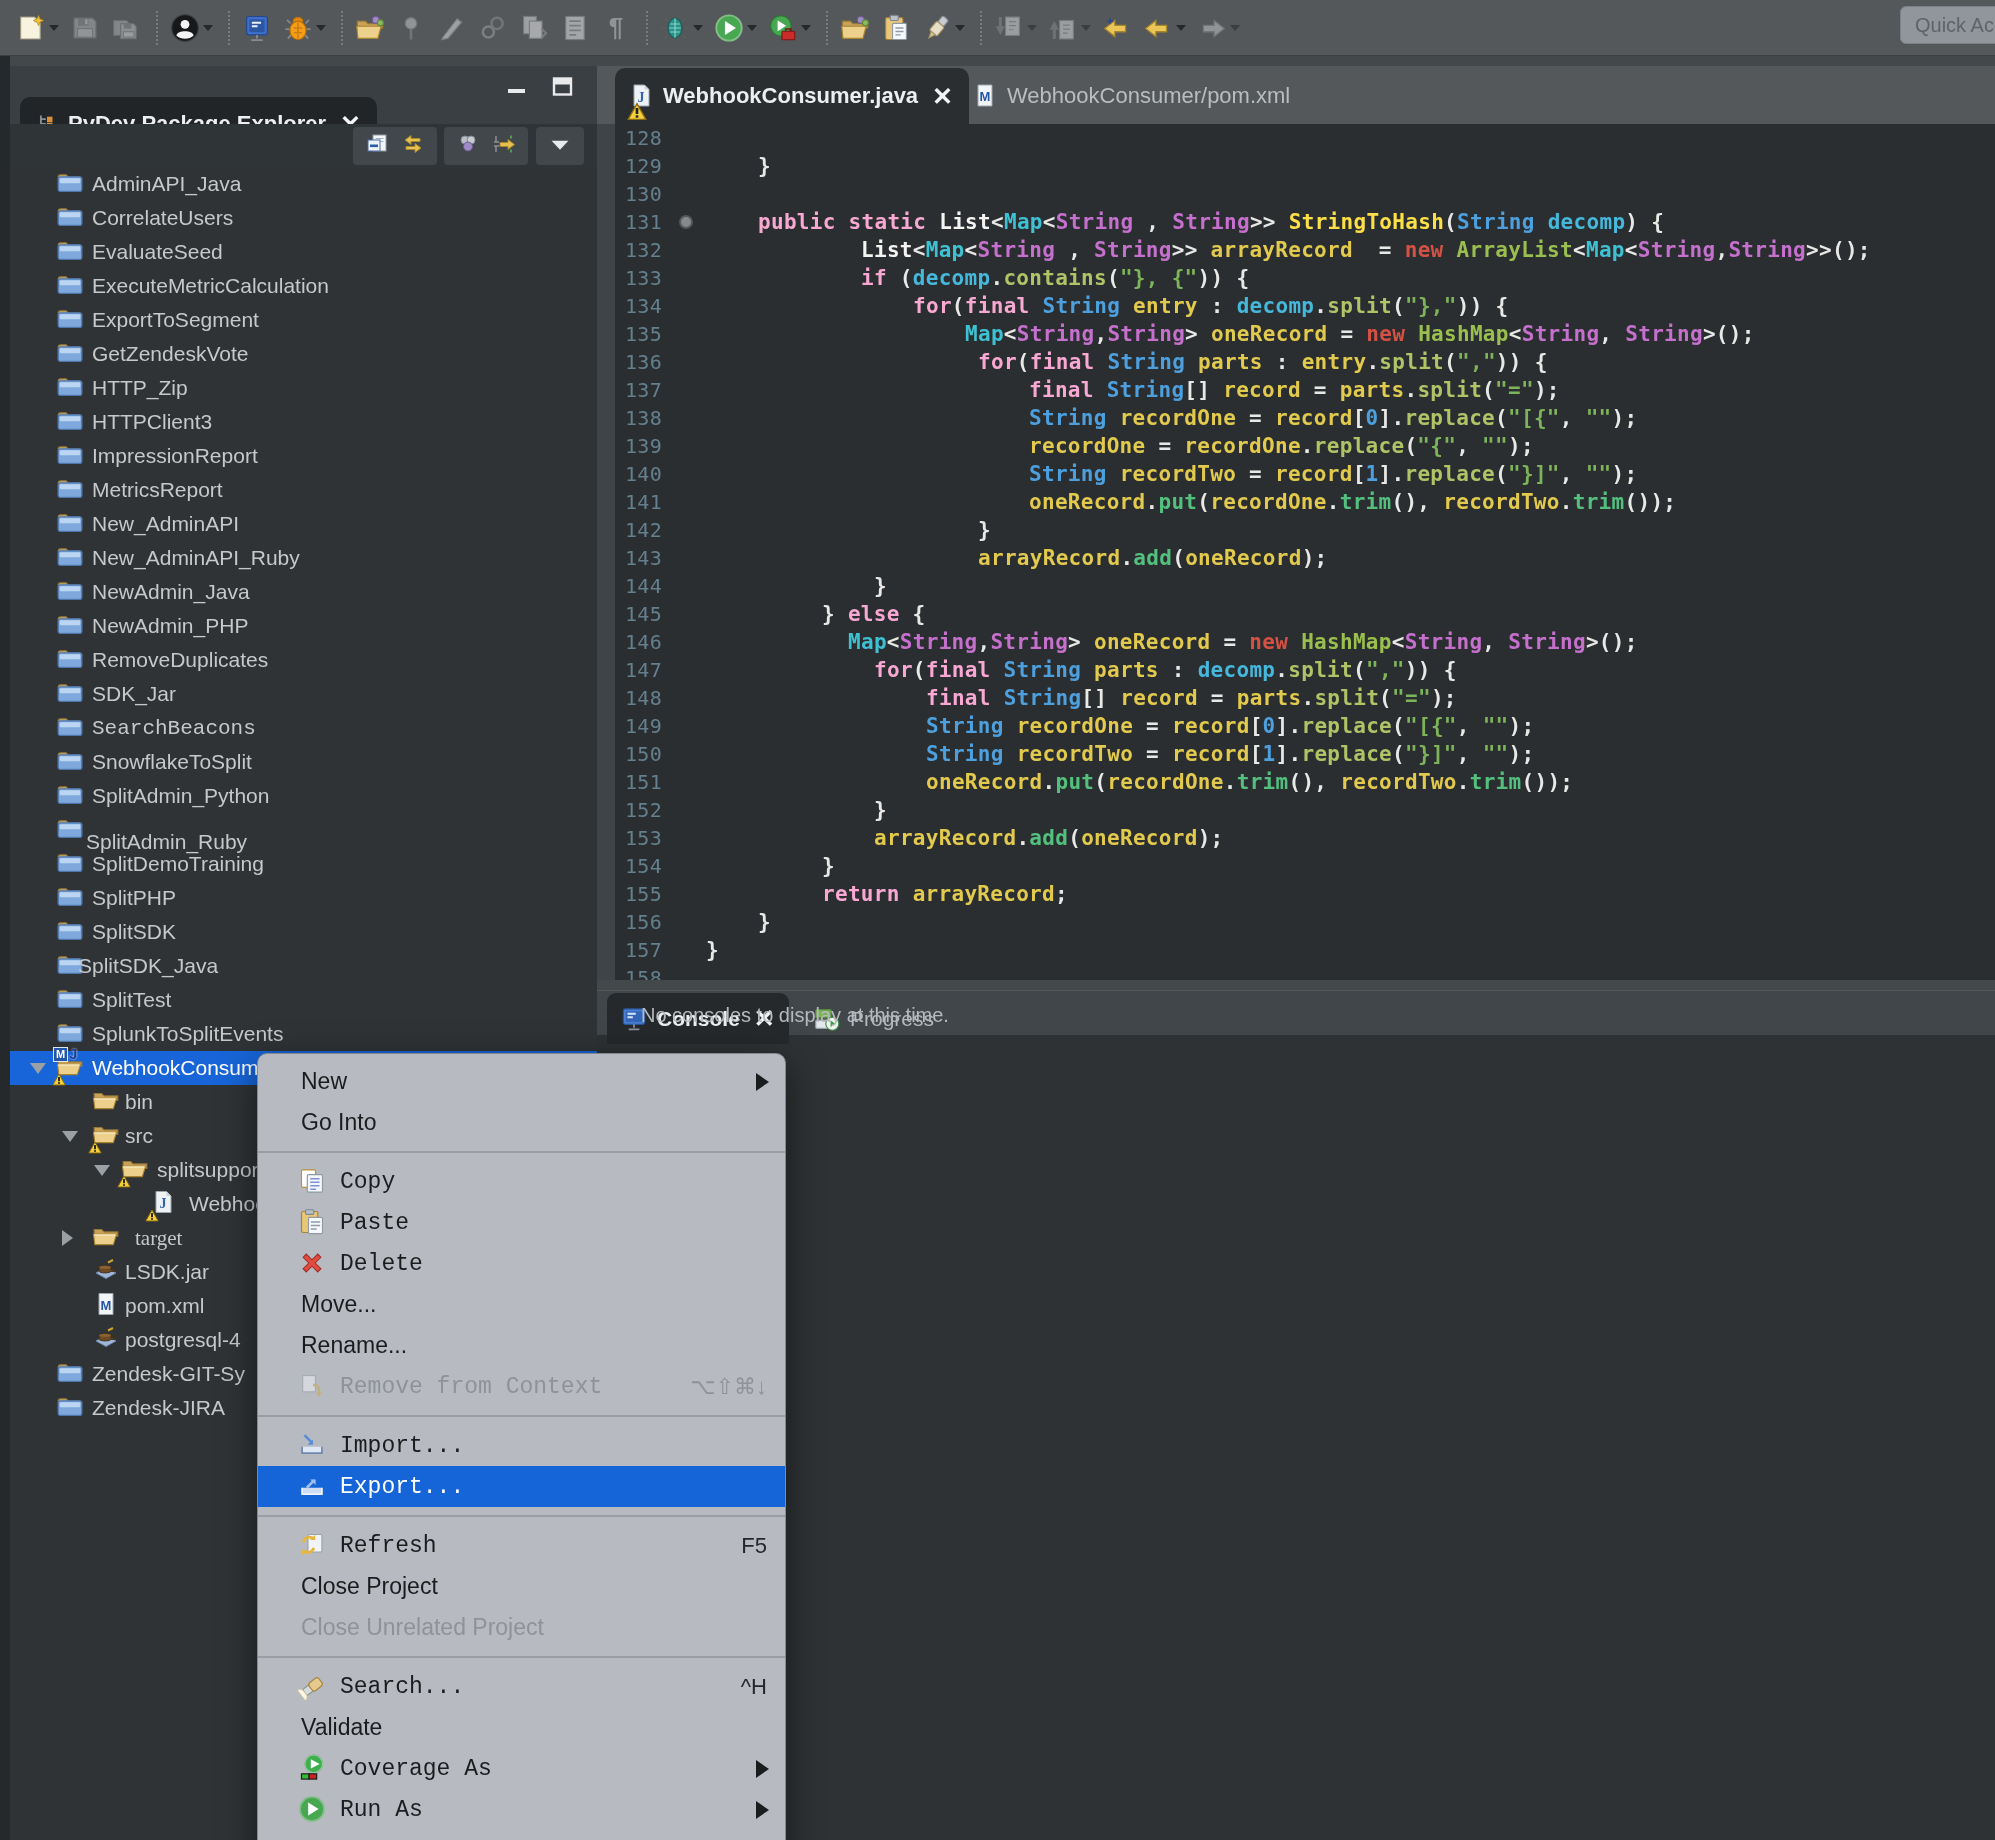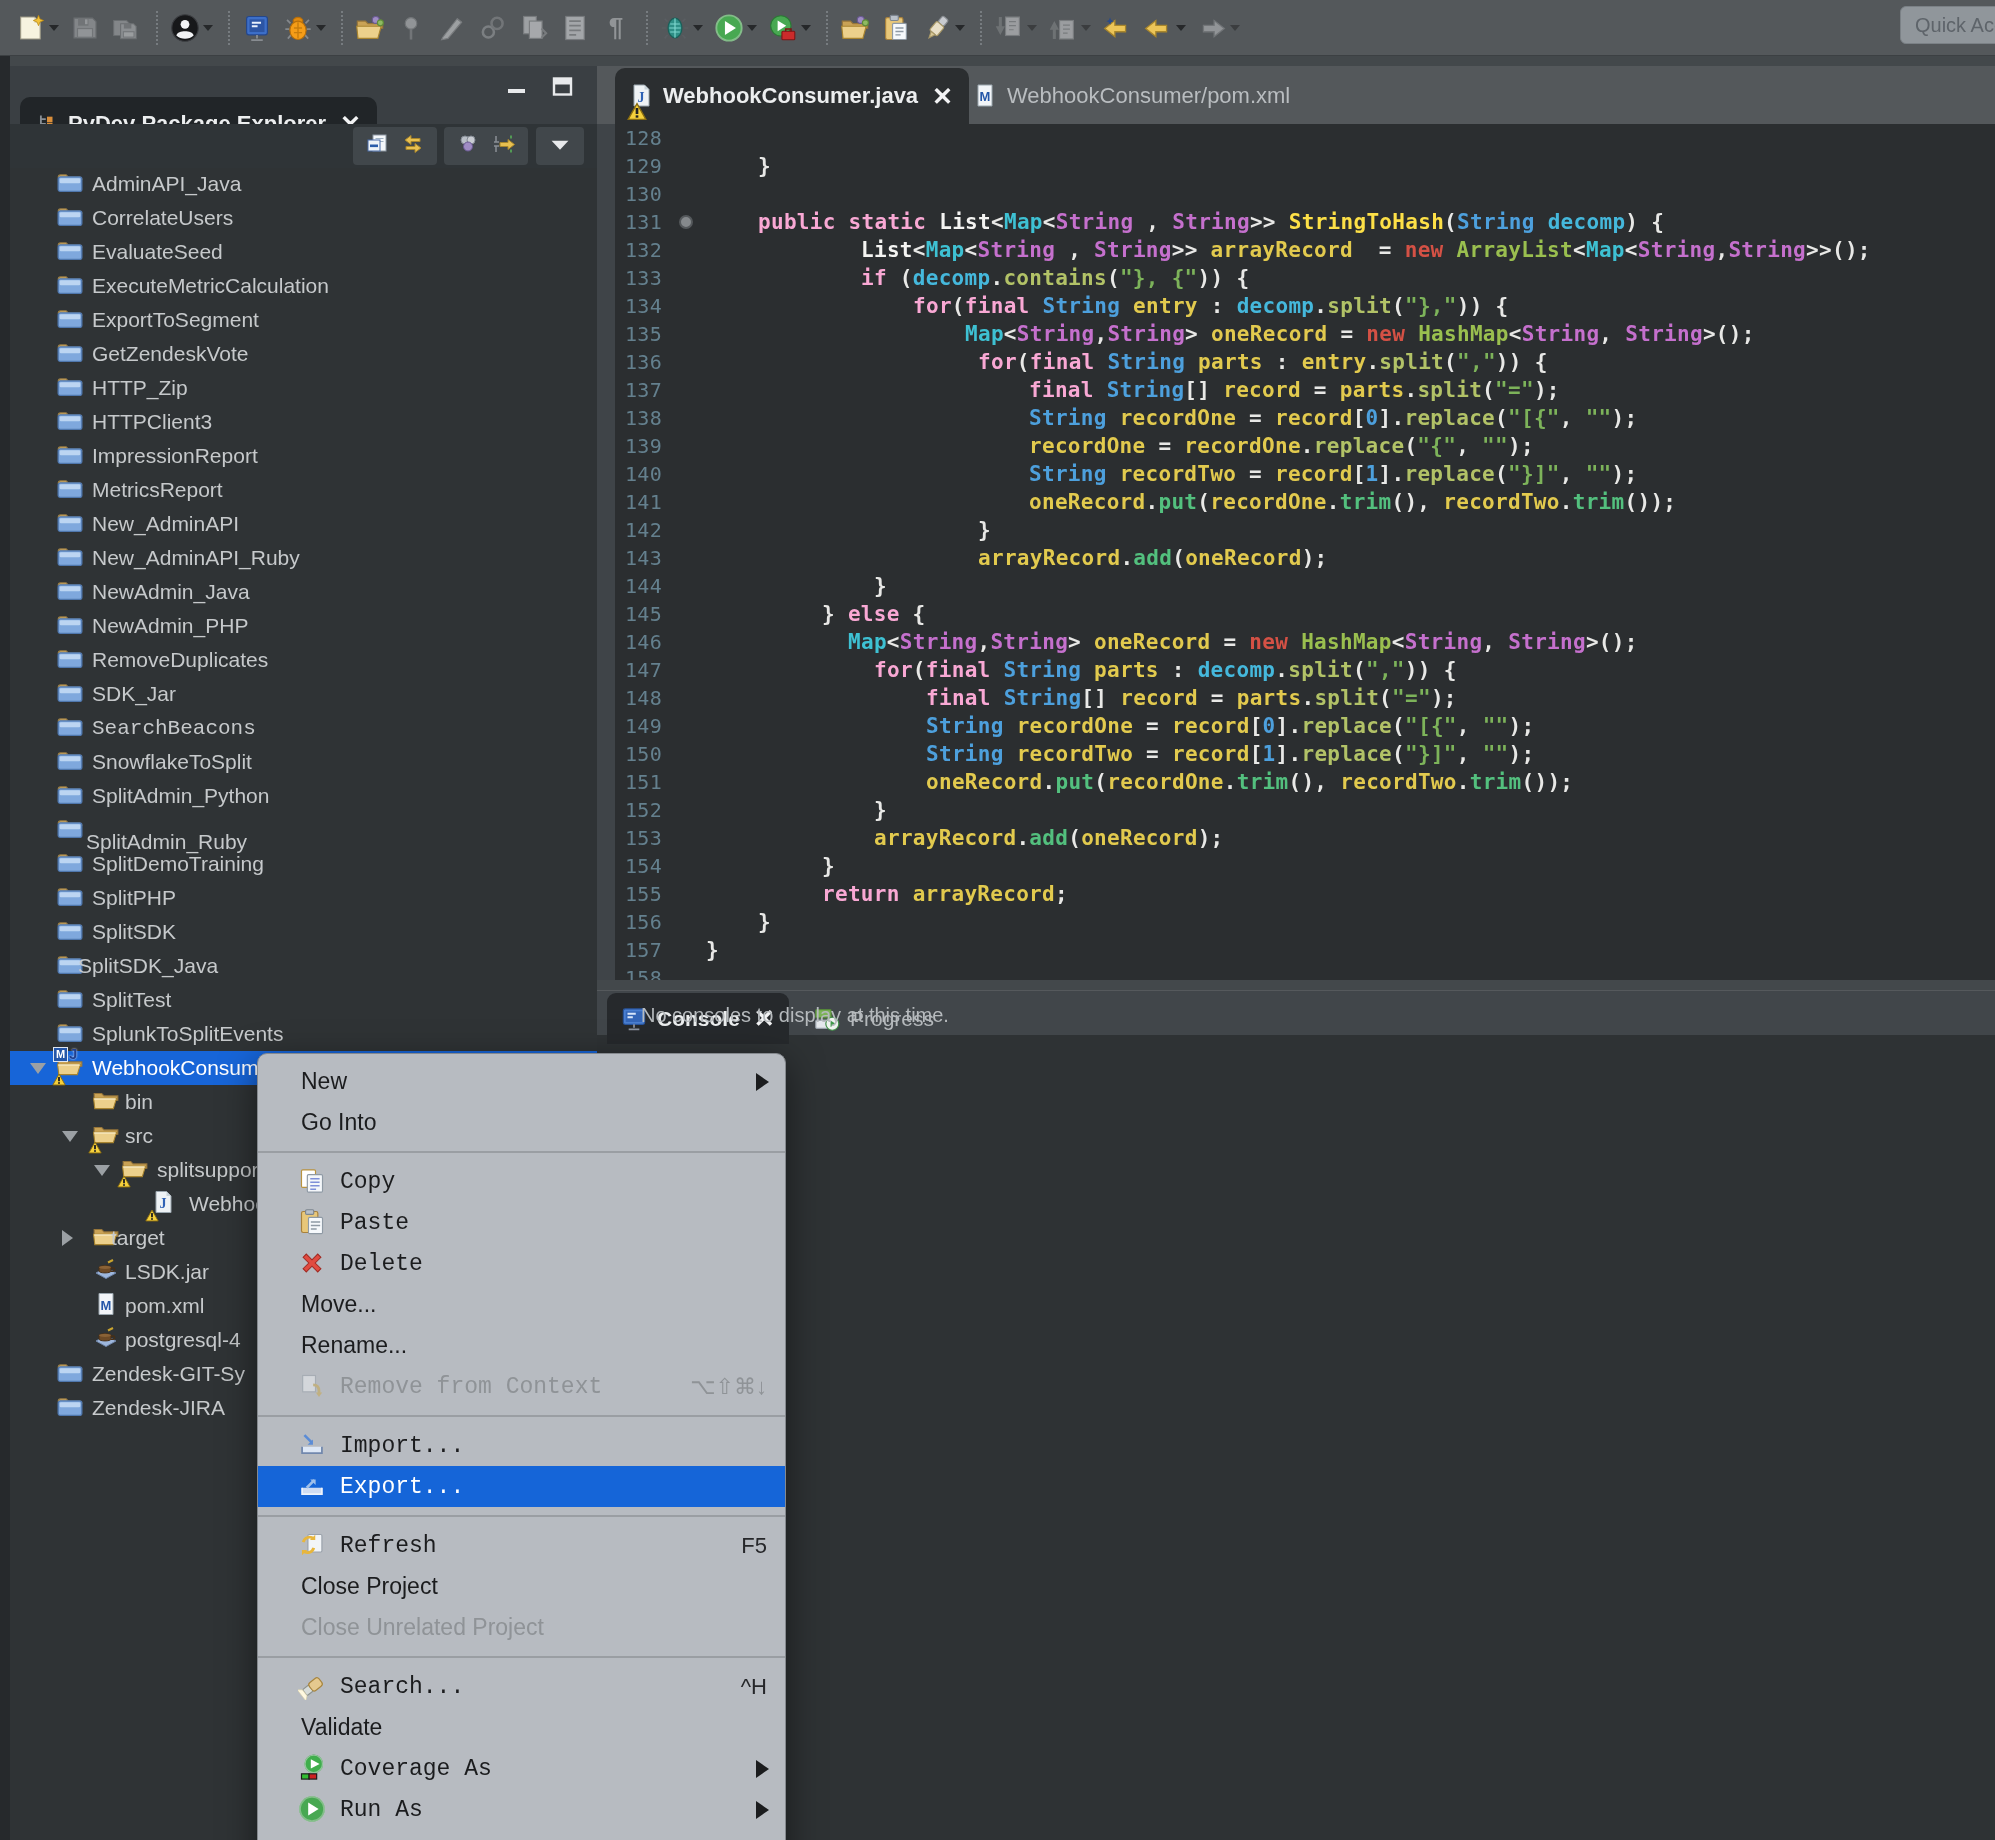--- a/index.html
+++ b/index.html
@@ -675,21 +675,21 @@
               </svg></span></span>
           <span class="tlabel" style="left: 179px;">WebhookConsumer.java</span>
         </div>
         <div class="trow">
           <span class="texp closed" style="left: 52px; top: 9px;"></span>
           <span class="ticon" style="left: 82px;"><svg viewBox="0 0 26 22" xmlns="http://www.w3.org/2000/svg">
               <path d="M2 5h7l2.2 2.2H24v4H2z" fill="#c9a255" stroke="#97763a"></path>
               <path d="M1.5 9.5h21.2L19.8 19H2.6z" fill="#ecd08b" stroke="#a8842f"></path>
               <path d="M2 10h20" stroke="#fbf0cd" stroke-width="1.2"></path>
             </svg></span>
-          <span class="tlabel" style="left: 101px;">target</span>
+          <span class="tlabel" style="left: 125px; font-family: Liberation Serif, serif;">target</span>
         </div>
         <div class="trow">
           <span class="ticon" style="left: 82px;"><svg viewBox="0 0 26 24" xmlns="http://www.w3.org/2000/svg">
               <path d="M3 15l10-5.5L23 15l-10 5.5z" fill="#9db7dd" stroke="#6f85a8"></path>
               <path d="M6 9.5c0-2.4 12-2.4 12 0v3.6c0 2.4-12 2.4-12 0z" fill="#6d4a26" stroke="#472f16"></path>
               <path d="M18 10h2.4c1.8 0 1.8 3.4-.2 3.4H18" fill="none" stroke="#472f16" stroke-width="1.3"></path>
               <ellipse cx="12" cy="9.3" rx="6" ry="1.6" fill="#8a6236"></ellipse>
               <path d="M15 4.5l5-2.5" stroke="#caa52f" stroke-width="2"></path>
             </svg></span>
           <span class="tlabel" style="left: 115px;">LSDK.jar</span>

